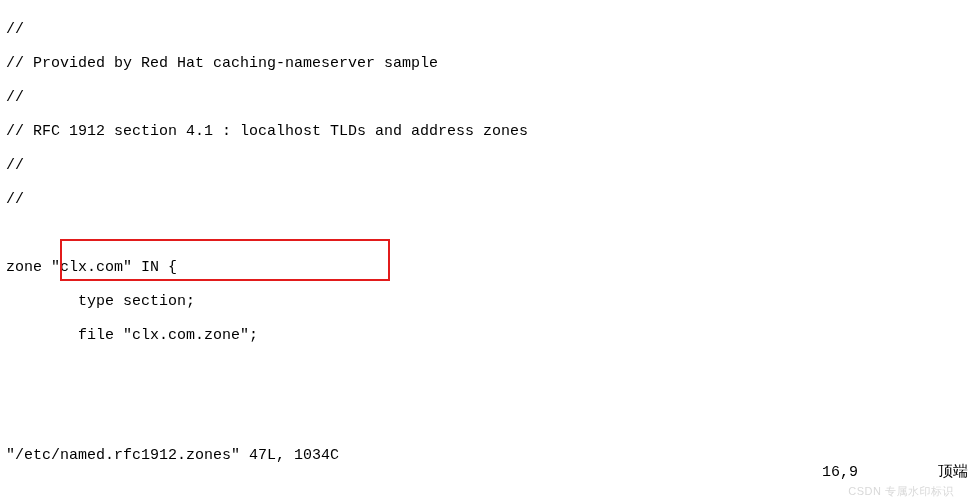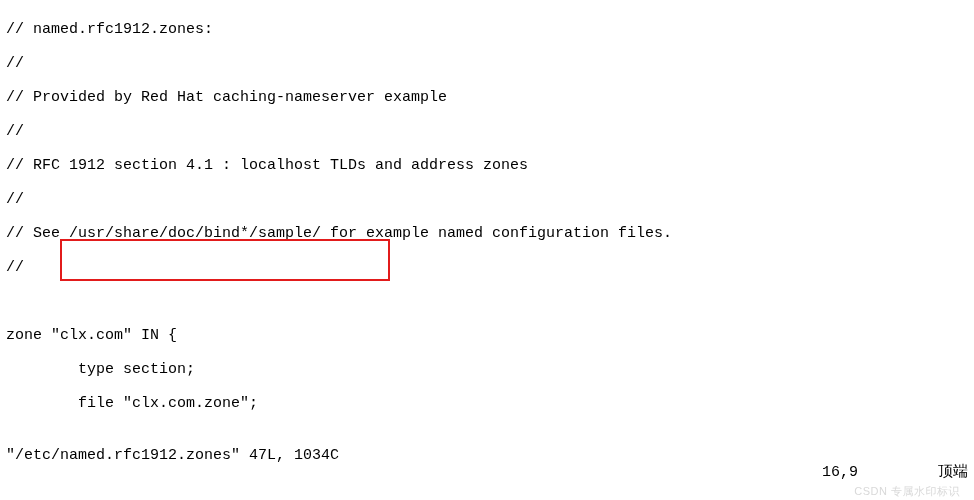--- a/index.html
+++ b/index.html
@@ -37,38 +37,36 @@
     display: flex;
     justify-content: space-between;
     font-size: 15px;
   }
   .status-left { white-space: pre; }
   .status-right { white-space: pre; }
   .status-pos { padding-right: 80px; }
   .watermark {
     position: absolute;
     bottom: 0;
-    right: 14px;
+    right: 20px;
     font-family: sans-serif;
     font-size: 11px;
     color: #d9d9d9;
     letter-spacing: 0.5px;
   }
 </style>
 </head>
 <body>
 
 <div class="editor">
-<span class="line">// named.rfc1912.zones:</span>
 <span class="line">//</span>
-<span class="line">// Provided by Red Hat caching-nameserver example</span>
+<span class="line">// Provided by Red Hat caching-nameserver sample</span>
 <span class="line">//</span>
 <span class="line">// RFC 1912 section 4.1 : localhost TLDs and address zones</span>
 <span class="line">//</span>
-<span class="line">// See /usr/share/doc/bind*/sample/ for example named configuration files.</span>
 <span class="line">//</span>
 <span class="line"></span>
 <span class="line">zone "clx.com" IN {</span>
 <span class="line">        type section;</span>
 <span class="line">        file "clx.com.zone";</span>
 
 
 
 
 

